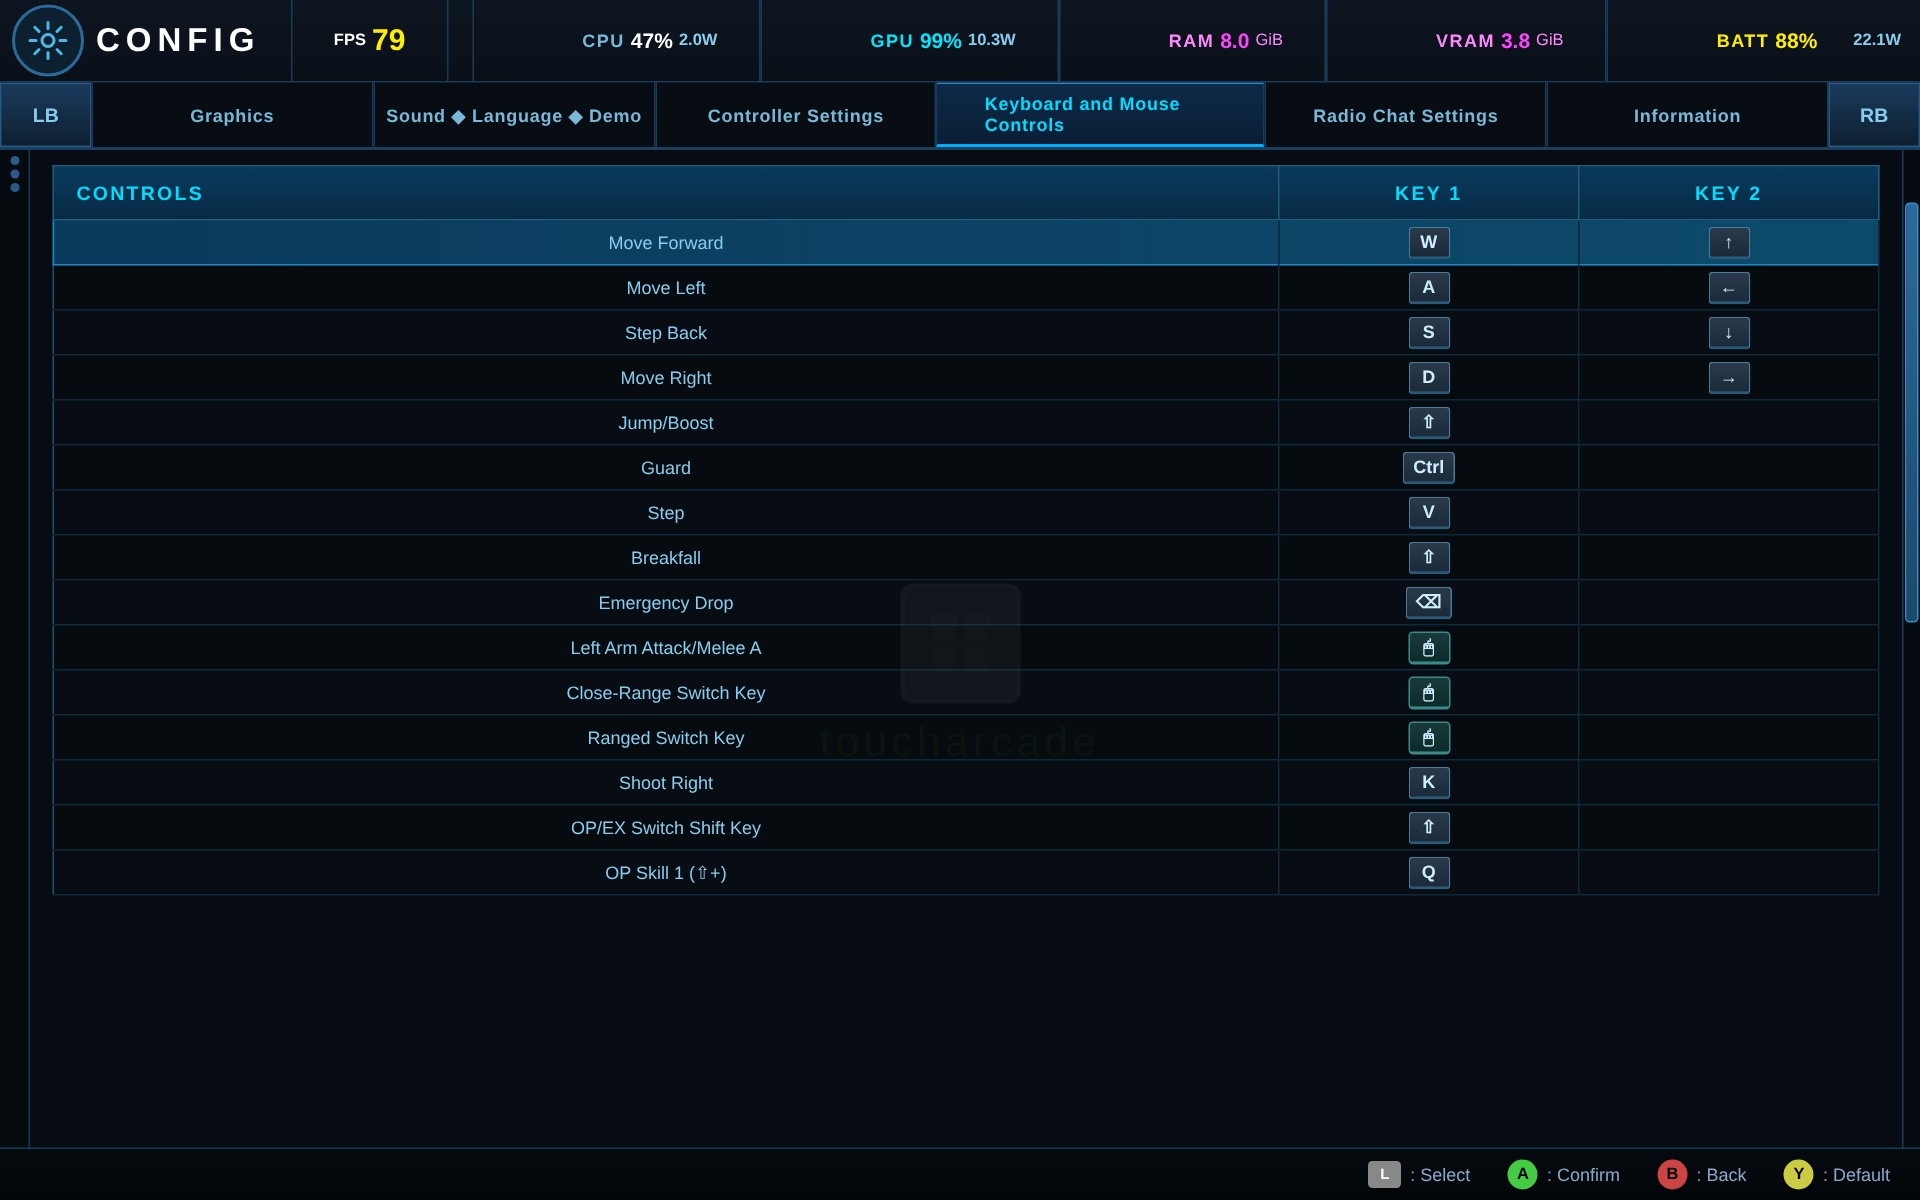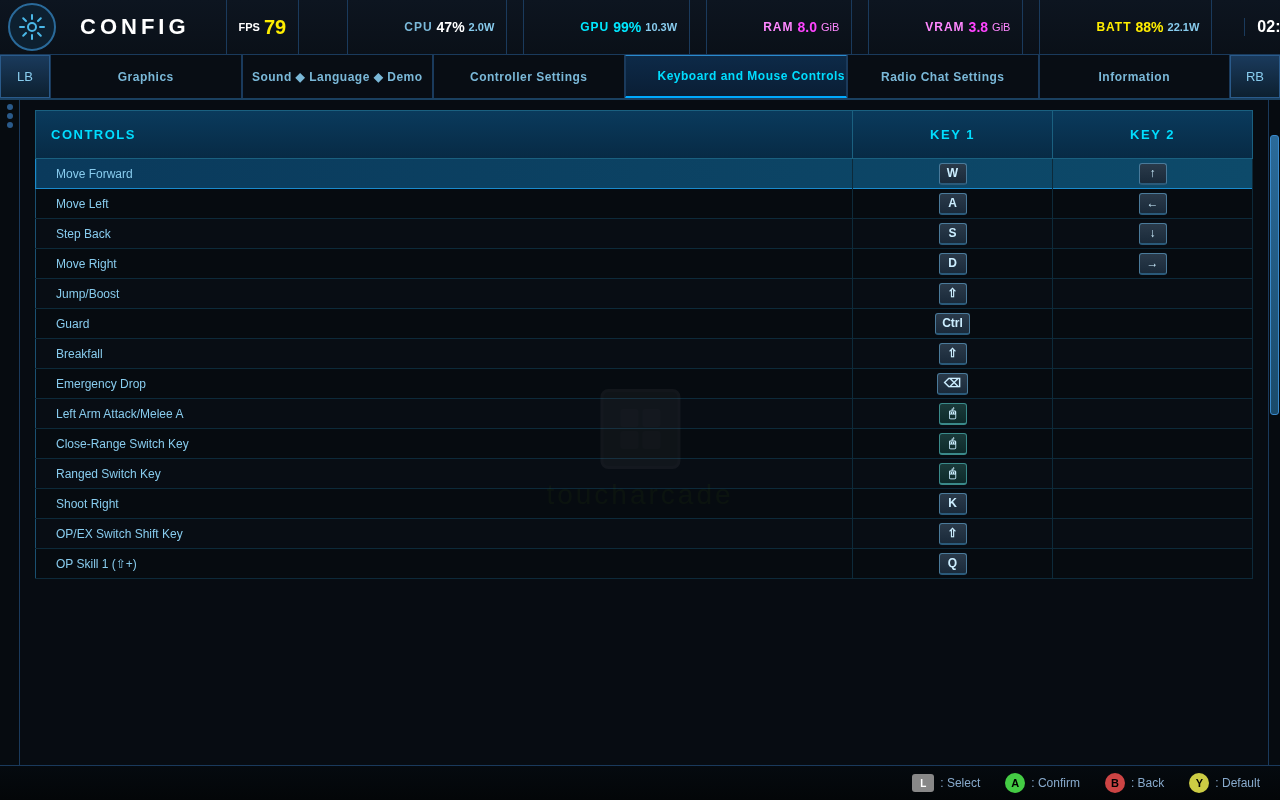--- a/index.html
+++ b/index.html
@@ -14,21 +14,21 @@
 
     
     .top-hud {
       width: 100%;
       height: 55px;
       background: linear-gradient(180deg, #0d1520 0%, #0a1018 100%);
       border-bottom: 1px solid #1a3a5c;
       display: flex;
       align-items: center;
       padding: 0 8px;
-      gap: 16px;
+      gap: 0;
       position: relative;
       z-index: 10;
     }
 
     .hud-gear {
       width: 48px;
       height: 48px;
       border-radius: 50%;
       border: 2px solid #2a6a9a;
       background: #0d2030;
@@ -47,21 +47,21 @@
       letter-spacing: 4px;
       text-transform: uppercase;
       margin-right: 20px;
       flex-shrink: 0;
     }
 
     .hud-segment {
       display: flex;
       align-items: center;
       height: 100%;
-      padding: 0 12px;
+      padding: 0 28px;
       border-left: 1px solid #1a3a5c;
       border-right: 1px solid #1a3a5c;
       gap: 4px;
     }
 
     .hud-label {
       color: #7ab8d8;
       font-size: 12px;
       font-weight: bold;
       letter-spacing: 1px;
@@ -112,29 +112,29 @@
       width: 100%;
       height: 45px;
       background: #050a10;
       display: flex;
       align-items: stretch;
       border-bottom: 2px solid #1a4060;
       position: relative;
     }
 
     .tab-lb-rb {
-      width: 50px;
+      width: 61px;
       background: linear-gradient(180deg, #1a3a5c, #0d2030);
       border: 1px solid #2a5a8a;
       display: flex;
       align-items: center;
       justify-content: center;
       color: #88ccee;
       font-size: 13px;
-      font-weight: normal;
+      font-weight: bold;
       cursor: pointer;
       flex-shrink: 0;
     }
 
     .tab-item {
       flex: 1;
       display: flex;
       align-items: center;
       justify-content: center;
       color: #7ab8d8;
@@ -190,21 +190,21 @@
     }
 
     .controls-table {
       width: 100%;
       border-collapse: collapse;
       border: 1px solid #1a5070;
     }
 
     .controls-table thead tr {
       background: linear-gradient(180deg, #0a3a5c, #072a44);
-      height: 48px;
+      height: 36px;
     }
 
     .controls-table thead th {
       color: #00ddff;
       font-size: 13px;
       font-weight: bold;
       letter-spacing: 1.5px;
       text-transform: uppercase;
       text-align: left;
       padding: 0 15px;
@@ -232,20 +232,21 @@
     .controls-table tbody tr.selected {
       background: linear-gradient(90deg, #0a3a5c, #0d4a6a) !important;
       border: 1px solid #1a8acc;
     }
 
     .control-name {
       color: #88ccee;
       font-size: 12px;
       padding: 0 20px;
       border-right: 1px solid #0d2a3a;
+      text-align: center;
     }
 
     .key-cell {
       text-align: center;
       border-right: 1px solid #0d2a3a;
       width: 200px;
     }
 
     .key-badge {
       display: inline-flex;
@@ -412,21 +413,21 @@
 
   <div class="hud-segment">
     <span class="hud-label" style="color:#ff88ff;">VRAM</span>
     <span class="hud-value magenta">3.8</span>
     <span style="color:#ff88ff;font-size:11px;">GiB</span>
   </div>
 
   <div class="hud-segment">
     <span class="hud-label" style="color:#ffee00;">BATT</span>
     <span class="hud-value yellow">88%</span>
-    <span class="hud-value" style="color:#88ccee;font-size:11px;">22.1W</span>
+    <span class="hud-value" style="color:#88ccee;font-size:11px;margin-left:20px;">22.1W</span>
   </div>
 
   <div class="hud-spacer"></div>
   <div class="hud-time">02:10</div>
 </div>
 
 <div class="deco-lines"></div>
 
 <div class="config-panel">
 
@@ -507,20 +508,25 @@
               <td class="control-name">Jump/Boost</td>
               <td class="key-cell"><span class="key-badge">⇧</span></td>
               <td class="key-cell"></td>
             </tr>
             <tr>
               <td class="control-name">Guard</td>
               <td class="key-cell"><span class="key-badge">Ctrl</span></td>
               <td class="key-cell"></td>
             </tr>
             <tr>
+              <td class="control-name">Step</td>
+              <td class="key-cell"><span class="key-badge">V</span></td>
+              <td class="key-cell"></td>
+            </tr>
+            <tr>
               <td class="control-name">Breakfall</td>
               <td class="key-cell"><span class="key-badge">⇧</span></td>
               <td class="key-cell"></td>
             </tr>
             <tr>
               <td class="control-name">Emergency Drop</td>
               <td class="key-cell"><span class="key-badge">⌫</span></td>
               <td class="key-cell"></td>
             </tr>
             <tr>

